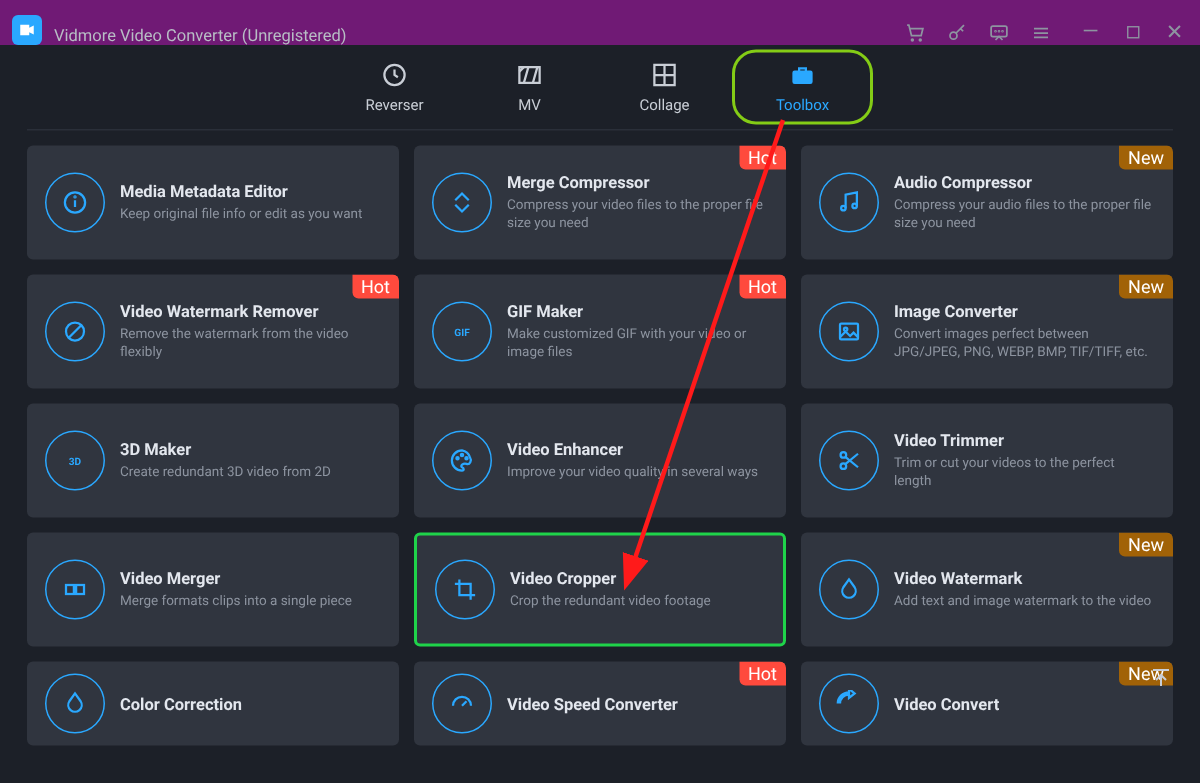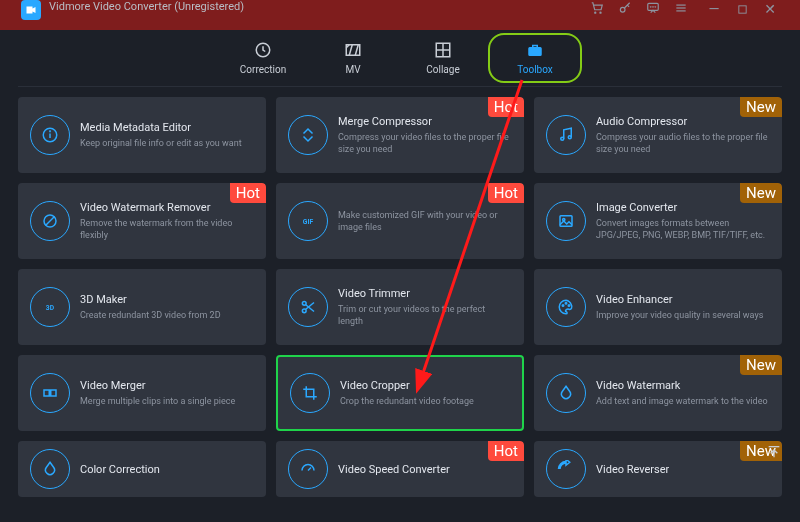--- a/index.html
+++ b/index.html
@@ -1,16 +1,16 @@
 <!DOCTYPE html>
 <html><head>
 <meta charset="utf-8">
 <style>
   html,body{margin:0;padding:0;width:800px;height:522px;background:#1c2028;font-family:-apple-system,BlinkMacSystemFont,"Segoe UI",Roboto,Arial,sans-serif;color:#c9ced6;overflow:hidden;position:relative}
-  .titlebar{height:30px;display:flex;align-items:flex-start;padding:0 21px;background:#7f1d1d;font-size:11px;color:#b8bdc5}
+  .titlebar{height:30px;display:flex;align-items:flex-end;padding:0 8px;background:#701a75;font-size:11px;color:#b8bdc5}
   .logo{width:20px;height:20px;background:#2aa8ff;border-radius:4px;display:flex;align-items:center;justify-content:center;margin-right:8px}
   .logo svg{width:12px;height:12px;fill:#fff}
   .title{flex:0 0 auto}
   .titlebar-spacer{flex:1}
   .titlebar-icons{display:flex;align-items:center;gap:12px;color:#8d94a0}
   .titlebar-icons span{display:inline-flex;align-items:center;justify-content:center;width:16px;height:16px;cursor:pointer}
   .win-controls{display:flex;align-items:center;gap:10px;margin-left:16px;color:#8d94a0}
   .win-controls span{width:18px;height:18px;display:inline-flex;align-items:center;justify-content:center;cursor:pointer;font-size:14px}
   .tabs{height:56px;display:flex;align-items:center;justify-content:center;gap:0}
   .tab{display:flex;flex-direction:column;align-items:center;justify-content:center;width:90px;height:46px;color:#c9ced6;cursor:pointer;font-size:10px;gap:3px;border-radius:3px}
@@ -18,23 +18,23 @@
   .tab.active{color:#2aa8ff}
   .tab.active svg{stroke:#2aa8ff;fill:#2aa8ff}
   .tab.highlight{border:2px solid #84cc16;border-radius:16px}
   .tabs-sep{height:1px;background:#2a2f39;margin:0 18px}
   .grid{display:grid;grid-template-columns:repeat(3,1fr);gap:10px;padding:10px 18px 0 18px}
   .card{background:#30353f;border-radius:4px;height:76px;display:flex;align-items:center;padding:0 12px;position:relative;cursor:pointer;box-sizing:border-box;overflow:hidden}
   .card.highlight{border:2px solid #1fd34a}
   .card-ico{width:38px;height:38px;border:1.5px solid #2aa8ff;border-radius:50%;display:flex;align-items:center;justify-content:center;flex:0 0 auto;margin-right:10px}
   .card-ico svg{width:18px;height:18px;stroke:#2aa8ff;fill:none;stroke-width:2}
   .card-txt{display:flex;flex-direction:column;gap:3px;min-width:0}
-  .card-title{font-size:11px;color:#e3e7ee;font-weight:400;white-space:nowrap;overflow:hidden;text-overflow:ellipsis}
+  .card-title{font-size:11px;color:#e3e7ee;font-weight:700;white-space:nowrap;overflow:hidden;text-overflow:ellipsis}
   .card-desc{font-size:9px;color:#8d94a0;line-height:1.35}
-  .badge{position:absolute;top:0;right:0;font-size:15px;padding:1px 6px;border-radius:0 4px 0 4px;color:#fff}
+  .badge{position:absolute;top:0;right:0;font-size:12px;padding:1px 6px;border-radius:0 4px 0 4px;color:#fff}
   .badge.hot{background:#ff4a3d}
   .badge.new{background:#a16207}
   .row2 .card{height:56px}
   .scroll-top{position:absolute;right:16px;bottom:60px;width:20px;height:20px;color:#c9ced6;display:flex;align-items:center;justify-content:center;cursor:pointer}
   
   .arrow{position:absolute;left:0;top:0;width:800px;height:522px;pointer-events:none}
 </style>
 </head>
 <body>
 
@@ -87,21 +87,21 @@
     <span>✕</span>
   </div>
 </div>
 
 <div class="tabs">
   <div class="tab">
     <span><svg viewBox="0 0 24 24">
           <circle cx="12" cy="12" r="9"></circle>
           <path d="M12 7v5l3 2"></path>
         </svg></span>
-    <span>Correction</span>
+    <span>Reverser</span>
   </div>
   <div class="tab">
     <span><svg viewBox="0 0 24 24">
           <rect x="3" y="5" width="18" height="14"></rect>
           <path d="M3 9l4-4M7 19l4-14M15 19l4-14"></path>
         </svg></span>
     <span>MV</span>
   </div>
   <div class="tab">
     <span><svg viewBox="0 0 24 24">
@@ -181,48 +181,64 @@
   </div>
 
   <div class="card">
     <div class="badge hot">Hot</div>
     <div class="card-ico">
         <svg viewBox="0 0 24 24">
           <text x="12" y="16" text-anchor="middle" font-size="9" fill="#2aa8ff" stroke="none" font-weight="bold">GIF</text>
         </svg>
       </div>
     <div class="card-txt">
+      <div class="card-title">GIF Maker</div>
       <div class="card-desc">Make customized GIF with your video or image files</div>
     </div>
   </div>
 
   <div class="card">
     <div class="badge new">New</div>
     <div class="card-ico">
         <svg viewBox="0 0 24 24">
           <rect x="4" y="5" width="16" height="14" rx="1"></rect>
           <circle cx="9" cy="10" r="1.5"></circle>
           <path d="M4 17l5-5 4 4 3-3 4 4"></path>
         </svg>
       </div>
     <div class="card-txt">
       <div class="card-title">Image Converter</div>
-      <div class="card-desc">Convert images formats between JPG/JPEG, PNG, WEBP, BMP, TIF/TIFF, etc.</div>
+      <div class="card-desc">Convert images perfect between JPG/JPEG, PNG, WEBP, BMP, TIF/TIFF, etc.</div>
     </div>
   </div>
 
   <div class="card">
     <div class="card-ico">
         <svg viewBox="0 0 24 24">
           <text x="12" y="16" text-anchor="middle" font-size="9" fill="#2aa8ff" stroke="none" font-weight="bold">3D</text>
         </svg>
       </div>
     <div class="card-txt">
       <div class="card-title">3D Maker</div>
       <div class="card-desc">Create redundant 3D video from 2D</div>
+    </div>
+  </div>
+
+  <div class="card">
+    <div class="card-ico">
+        <svg viewBox="0 0 24 24">
+          <path d="M12 3a9 9 0 100 18c2 0 2-2 0-3s1-4 4-3 5-3 3-6a9 9 0 00-7-6z"></path>
+          <circle cx="8" cy="10" r="1"></circle>
+          <circle cx="12" cy="7" r="1"></circle>
+          <circle cx="16" cy="10" r="1"></circle>
+        </svg>
+      </div>
+    <div class="card-txt">
+      <div class="card-title">Video Enhancer</div>
+      <div class="card-desc">Improve your video quality in several ways</div>
     </div>
   </div>
 
   <div class="card">
     <div class="card-ico">
         <svg viewBox="0 0 24 24">
           <circle cx="7" cy="7" r="2.5"></circle>
           <circle cx="7" cy="17" r="2.5"></circle>
           <line x1="9" y1="9" x2="20" y2="18"></line>
           <line x1="9" y1="15" x2="20" y2="6"></line>
@@ -230,43 +246,28 @@
       </div>
     <div class="card-txt">
       <div class="card-title">Video Trimmer</div>
       <div class="card-desc">Trim or cut your videos to the perfect length</div>
     </div>
   </div>
 
   <div class="card">
     <div class="card-ico">
         <svg viewBox="0 0 24 24">
-          <path d="M12 3a9 9 0 100 18c2 0 2-2 0-3s1-4 4-3 5-3 3-6a9 9 0 00-7-6z"></path>
-          <circle cx="8" cy="10" r="1"></circle>
-          <circle cx="12" cy="7" r="1"></circle>
-          <circle cx="16" cy="10" r="1"></circle>
-        </svg>
-      </div>
-    <div class="card-txt">
-      <div class="card-title">Video Enhancer</div>
-      <div class="card-desc">Improve your video quality in several ways</div>
-    </div>
-  </div>
-
-  <div class="card">
-    <div class="card-ico">
-        <svg viewBox="0 0 24 24">
           <rect x="4" y="8" width="7" height="8"></rect>
           <rect x="13" y="8" width="7" height="8"></rect>
           <line x1="11" y1="12" x2="13" y2="12"></line>
         </svg>
       </div>
     <div class="card-txt">
       <div class="card-title">Video Merger</div>
-      <div class="card-desc">Merge multiple clips into a single piece</div>
+      <div class="card-desc">Merge formats clips into a single piece</div>
     </div>
   </div>
 
   <div class="card highlight">
     <div class="card-ico">
         <svg viewBox="0 0 24 24">
           <path d="M7 3v14h14M3 7h14v14"></path>
         </svg>
       </div>
     <div class="card-txt">
@@ -314,21 +315,21 @@
     </div>
   </div>
   <div class="card">
     <div class="badge new">New</div>
     <div class="card-ico">
         <svg viewBox="0 0 24 24">
           <path d="M4 12a8 8 0 018-8v3l5-4-5-4v3A10 10 0 002 12"></path>
         </svg>
       </div>
     <div class="card-txt">
-      <div class="card-title">Video Reverser</div>
+      <div class="card-title">Video Convert</div>
     </div>
   </div>
 </div>
 
 <div class="scroll-top">
   <svg width="16" height="16" viewBox="0 0 24 24" fill="none" stroke="currentColor" stroke-width="2">
       <line x1="4" y1="4" x2="20" y2="4"></line>
       <polyline points="7 14 12 9 17 14"></polyline>
       <line x1="12" y1="9" x2="12" y2="20"></line>
     </svg>

